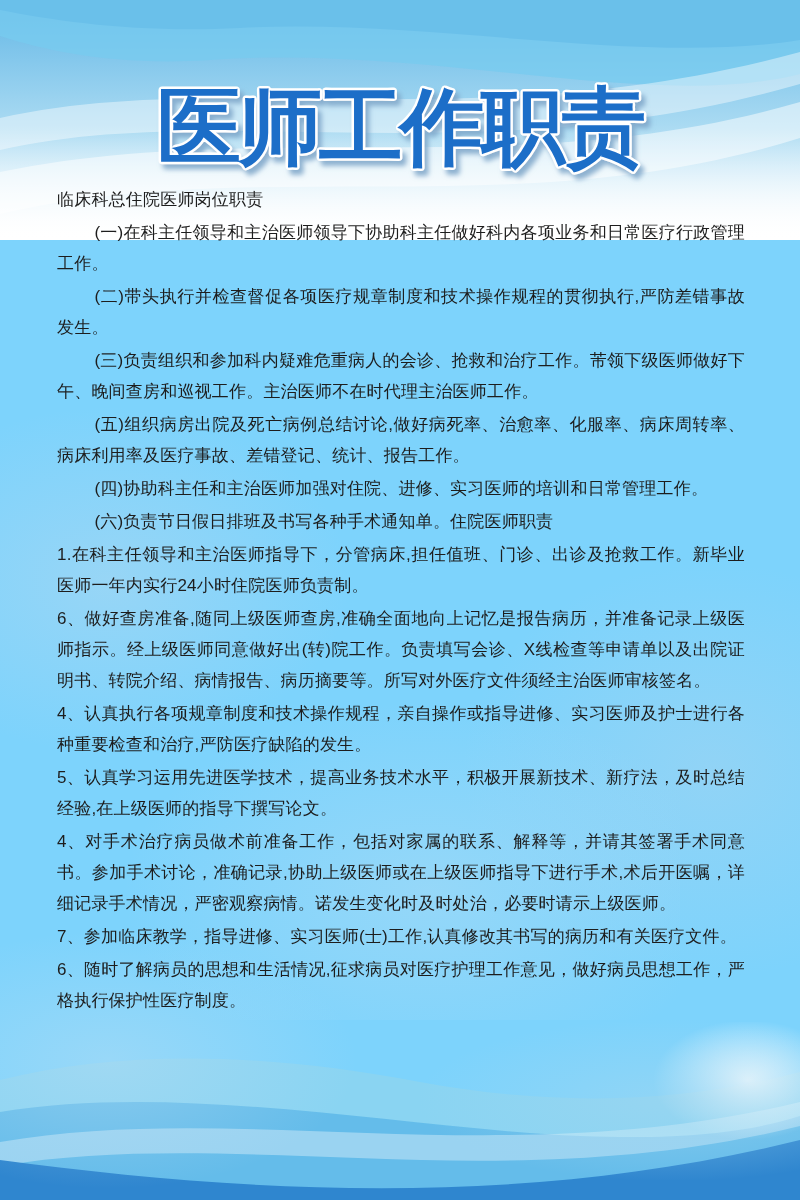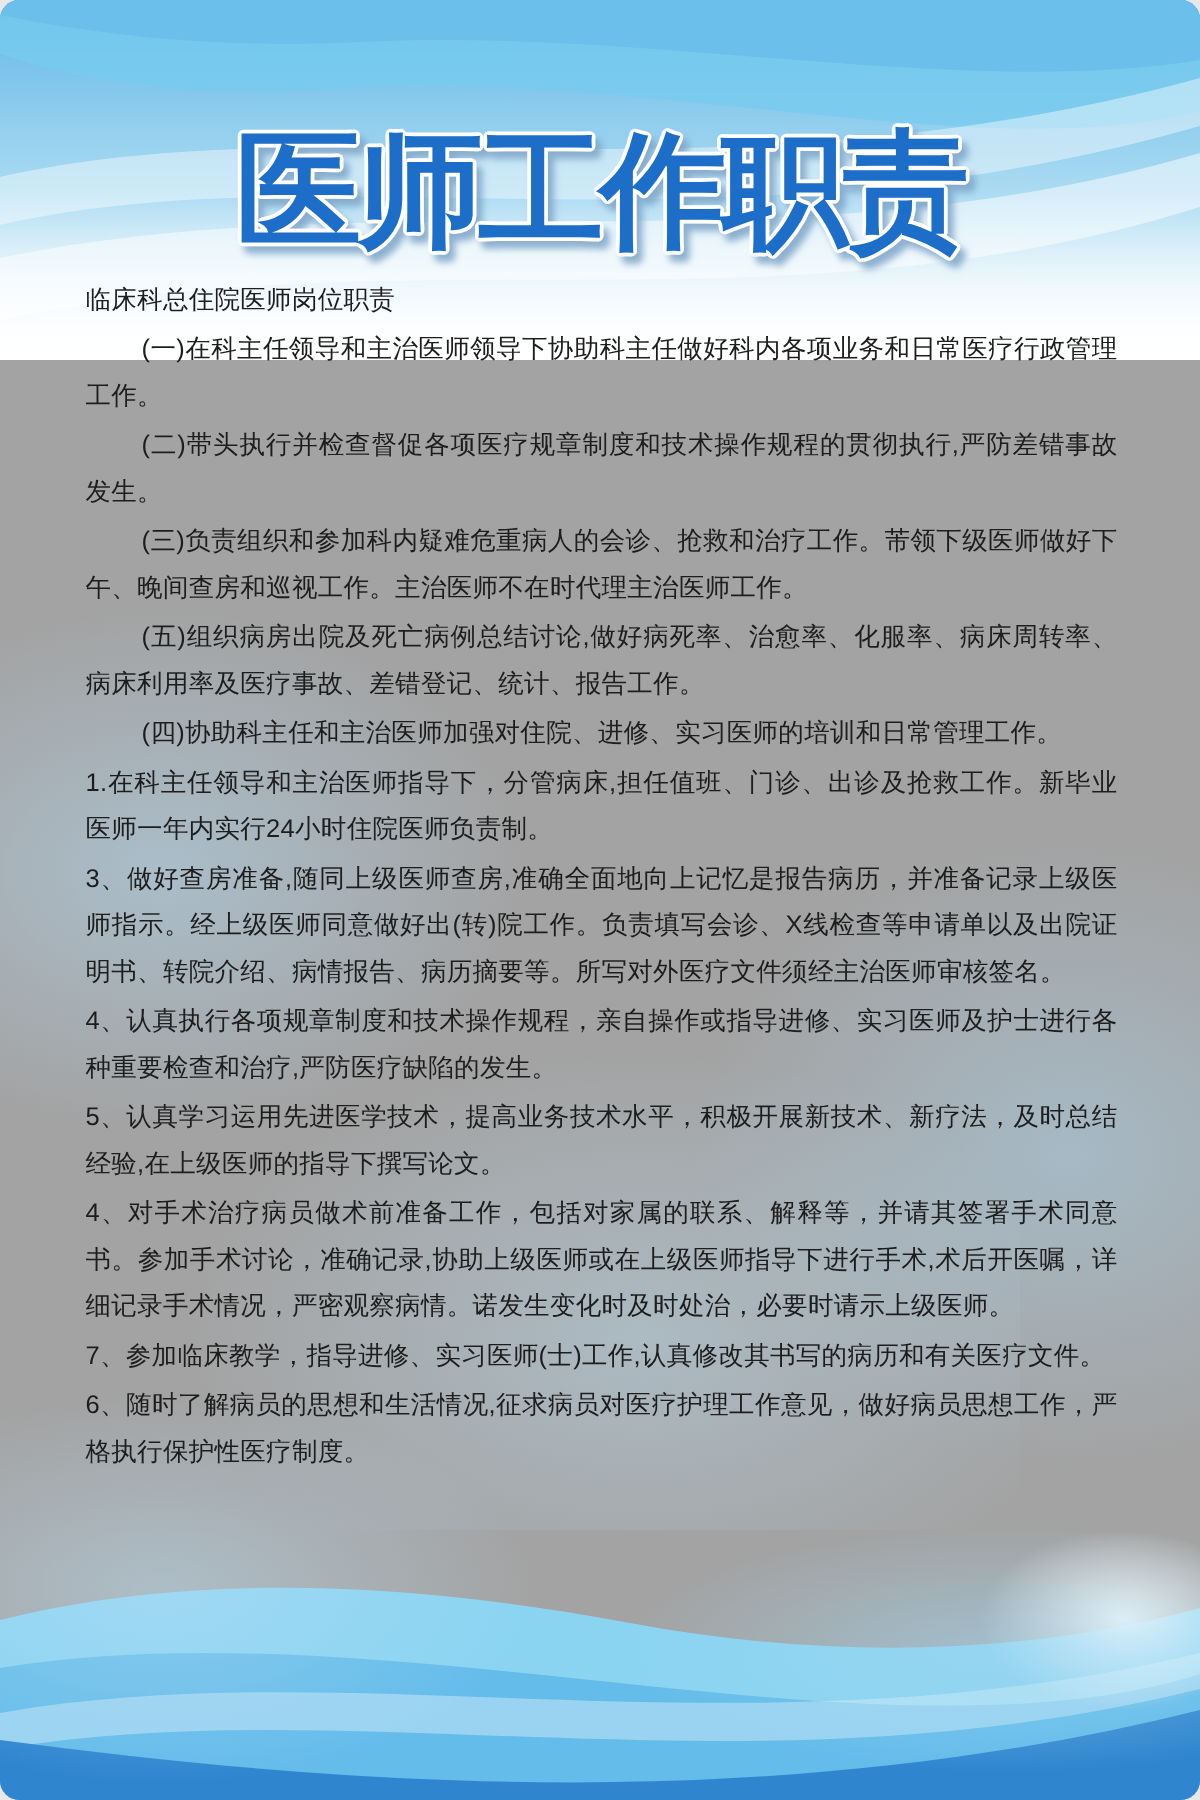--- a/index.html
+++ b/index.html
@@ -1,23 +1,22 @@
 <!DOCTYPE html>
 <html><head>
 <meta charset="utf-8">
 <style>
   html,body { margin:0; padding:0; background:#e8e8e8; }
   .page {
     position:relative;
     width:800px; height:1200px;
     margin:0 auto;
-    background:#a3a3a3;
+    background:#7dd3fc;
     overflow:hidden;
     font-family:"Liberation Sans", sans-serif;
-    border-radius:13px;
   }
   .top-deco, .bottom-deco {
     position:absolute; left:0; width:800px; display:block; z-index:1;
   }
   .top-deco { top:0; height:240px; }
   .bottom-deco { bottom:0; height:178px; }
   .cloud { position:absolute; z-index:1; pointer-events:none; }
   .c1 { top:400px; left:-60px; width:420px; height:360px;
         background:radial-gradient(ellipse at 40% 50%, rgba(178,216,240,0.50), rgba(178,216,240,0) 68%); }
   .c2 { top:560px; right:-80px; width:420px; height:420px;
@@ -97,22 +96,23 @@
     <text x="400" y="118" text-anchor="middle" font-size="84" letter-spacing="-3" fill="#1E6EC8" stroke="#FFFFFF" stroke-width="5" stroke-linejoin="round" paint-order="stroke" filter="url(#ts)">医师工作职责</text>
   </svg>
 
   <div class="doc-body">
     <p>临床科总住院医师岗位职责</p>
     <p class="ind">(一)在科主任领导和主治医师领导下协助科主任做好科内各项业务和日常医疗行政管理工作。</p>
     <p class="ind">(二)带头执行并检查督促各项医疗规章制度和技术操作规程的贯彻执行,严防差错事故发生。</p>
     <p class="ind">(三)负责组织和参加科内疑难危重病人的会诊、抢救和治疗工作。芾领下级医师做好下午、晚间查房和巡视工作。主治医师不在时代理主治医师工作。</p>
     <p class="ind">(五)组织病房出院及死亡病例总结讨论,做好病死率、治愈率、化服率、病床周转率、病床利用率及医疗事故、差错登记、统计、报告工作。</p>
     <p class="ind">(四)协助科主任和主治医师加强对住院、进修、实习医师的培训和日常管理工作。</p>
+    <p class="ind">(六)负责节日假日排班及书写各种手术通知单。住院医师职责</p>
     <p>1.在科主任领导和主治医师指导下，分管病床,担任值班、门诊、出诊及抢救工作。新毕业医师一年内实行24小时住院医师负责制。</p>
-    <p>3、做好查房准备,随同上级医师查房,准确全面地向上记忆是报告病历，并准备记录上级医师指示。经上级医师同意做好出(转)院工作。负责填写会诊、X线检查等申请单以及出院证明书、转院介绍、病情报告、病历摘要等。所写对外医疗文件须经主治医师审核签名。</p>
+    <p>6、做好查房准备,随同上级医师查房,准确全面地向上记忆是报告病历，并准备记录上级医师指示。经上级医师同意做好出(转)院工作。负责填写会诊、X线检查等申请单以及出院证明书、转院介绍、病情报告、病历摘要等。所写对外医疗文件须经主治医师审核签名。</p>
     <p>4、认真执行各项规章制度和技术操作规程，亲自操作或指导进修、实习医师及护士进行各种重要检查和治疗,严防医疗缺陷的发生。</p>
     <p>5、认真学习运用先进医学技术，提高业务技术水平，积极开展新技术、新疗法，及时总结经验,在上级医师的指导下撰写论文。</p>
     <p>4、对手术治疗病员做术前准备工作，包括对家属的联系、解释等，并请其签署手术同意书。参加手术讨论，准确记录,协助上级医师或在上级医师指导下进行手术,术后开医嘱，详细记录手术情况，严密观察病情。诺发生变化时及时处治，必要时请示上级医师。</p>
     <p>7、参加临床教学，指导进修、实习医师(士)工作,认真修改其书写的病历和有关医疗文件。</p>
     <p>6、随时了解病员的思想和生活情况,征求病员对医疗护理工作意见，做好病员思想工作，严格执行保护性医疗制度。</p>
   </div>
 
 </div>
 
 </body></html>

